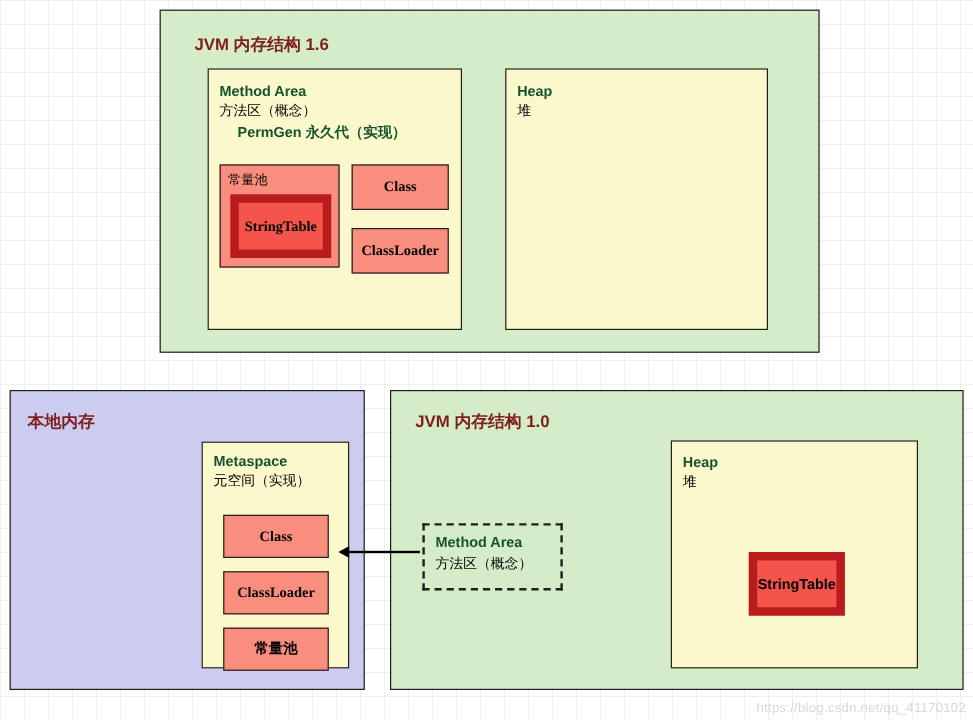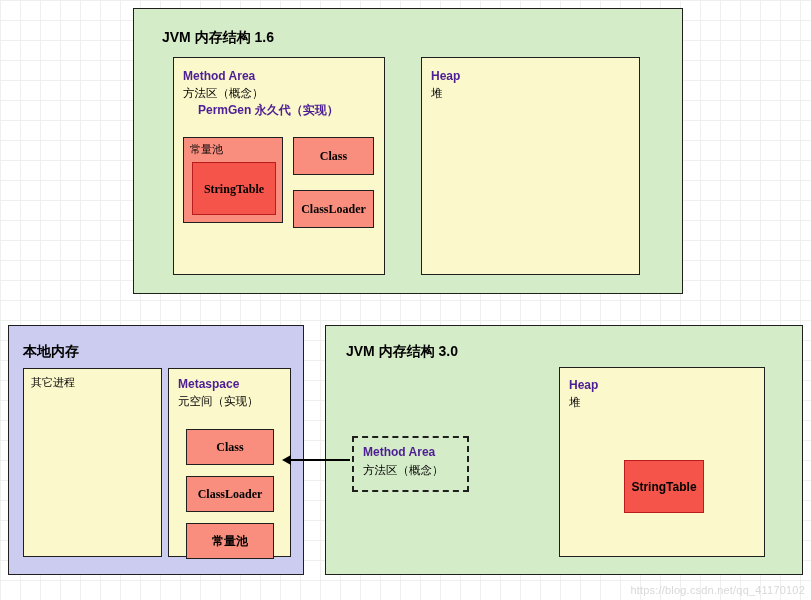--- a/index.html
+++ b/index.html
@@ -31,51 +31,51 @@
     background: #fbf8cc;
     border: 1px solid #1f1f1f;
   }
   .red {
     background: #f98e7e;
     border: 1px solid #1f1f1f;
     font-family: Liberation Serif, serif;
   }
   .red-strong {
     background: #f4544a;
-    border: 1px solid #b91c1c;
+    border: 7px solid #b91c1c;
   }
   .purple {
     background: #ccccf0;
     border: 1px solid #1f1f1f;
   }
   .dashed {
     background: transparent;
     border: 2px dashed #1f1f1f;
   }
   .title {
     position: absolute;
     font-size: 14px;
     font-weight: bold;
-    color: #000000;
+    color: #7f1d1d;
     white-space: nowrap;
     line-height: 17px;
   }
   .subtitle {
     position: absolute;
     font-size: 11.5px;
     font-weight: normal;
     color: #000000;
     white-space: nowrap;
     line-height: 16px;
   }
   .subtitle-bold {
     position: absolute;
     font-size: 12px;
     font-weight: bold;
-    color: #4c1d95;
+    color: #14532d;
     white-space: nowrap;
     line-height: 16px;
   }
   .small-label {
     position: absolute;
     font-size: 11px;
     color: #000000;
     white-space: nowrap;
   }
   .centered-label {
@@ -143,42 +143,39 @@
 
     <div class="box yellow" style="left:287px; top:48px; width:219px; height:218px;">
       <div class="subtitle-bold" style="left:9px; top:10px;">Heap</div>
       <div class="subtitle" style="left:9px; top:27px;">堆</div>
     </div>
   </div>
 
   <div class="box purple" style="left:8px; top:325px; width:296px; height:250px;">
     <div class="title" style="left:14px; top:17px;">本地内存</div>
 
-    <div class="box yellow" style="left:14px; top:42px; width:139px; height:189px;">
-      <div class="small-label" style="left:7px; top:6px;">其它进程</div>
-    </div>
 
     <div class="box yellow" style="left:159px; top:42px; width:123px; height:189px;">
       <div class="subtitle-bold" style="left:9px; top:7px;">Metaspace</div>
       <div class="subtitle" style="left:9px; top:24px;">元空间（实现）</div>
 
       <div class="box red" style="left:17px; top:60px; width:88px; height:36px;">
         <div class="centered-label">Class</div>
       </div>
       <div class="box red" style="left:17px; top:107px; width:88px; height:36px;">
         <div class="centered-label">ClassLoader</div>
       </div>
       <div class="box red" style="left:17px; top:154px; width:88px; height:36px;">
         <div class="centered-label">常量池</div>
       </div>
     </div>
   </div>
 
   <div class="box green" style="left:325px; top:325px; width:478px; height:250px;">
-    <div class="title" style="left:20px; top:17px;">JVM 内存结构 3.0</div>
+    <div class="title" style="left:20px; top:17px;">JVM 内存结构 1.0</div>
 
     <div class="box dashed" style="left:26px; top:110px; width:117px; height:56px;">
       <div class="subtitle-bold" style="left:9px; top:6px;">Method Area</div>
       <div class="subtitle" style="left:9px; top:24px;">方法区（概念）</div>
     </div>
 
     <div class="box yellow" style="left:233px; top:41px; width:206px; height:190px;">
       <div class="subtitle-bold" style="left:9px; top:9px;">Heap</div>
       <div class="subtitle" style="left:9px; top:26px;">堆</div>
       <div class="box red-strong" style="left:64px; top:92px; width:80px; height:53px;">

